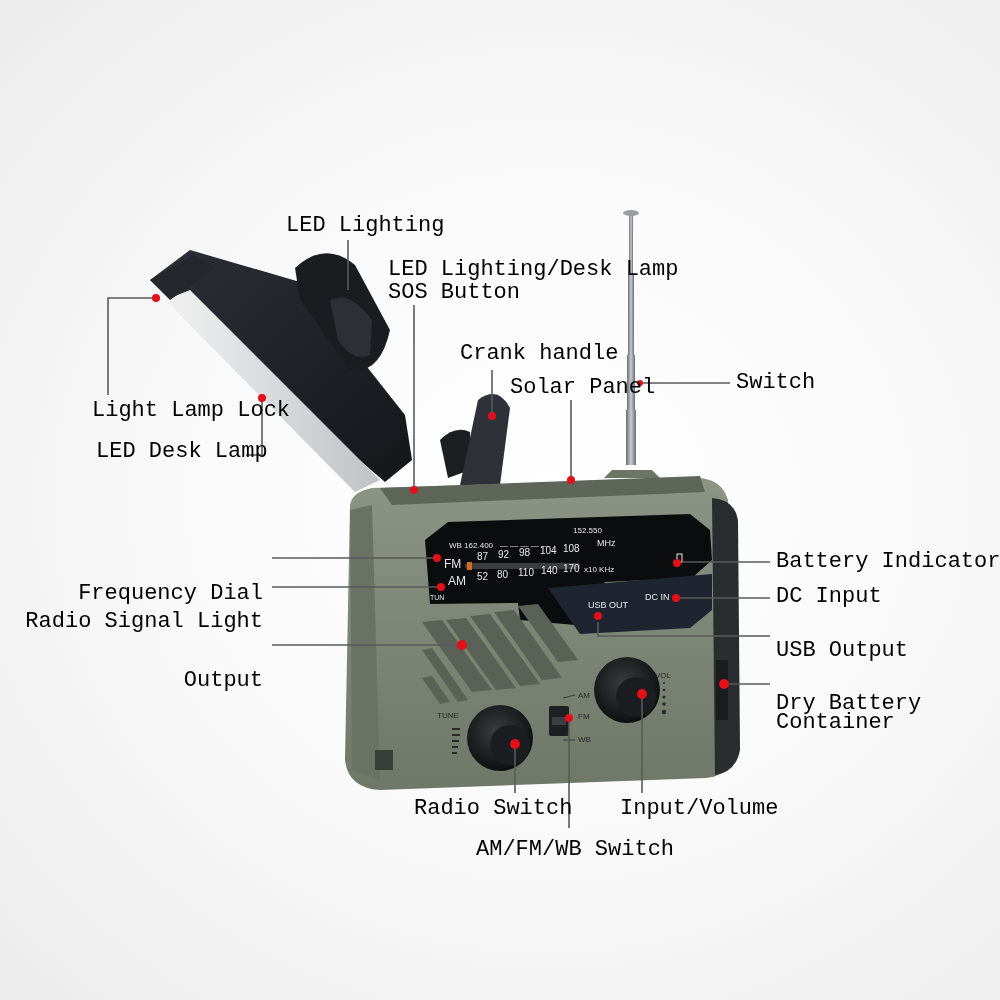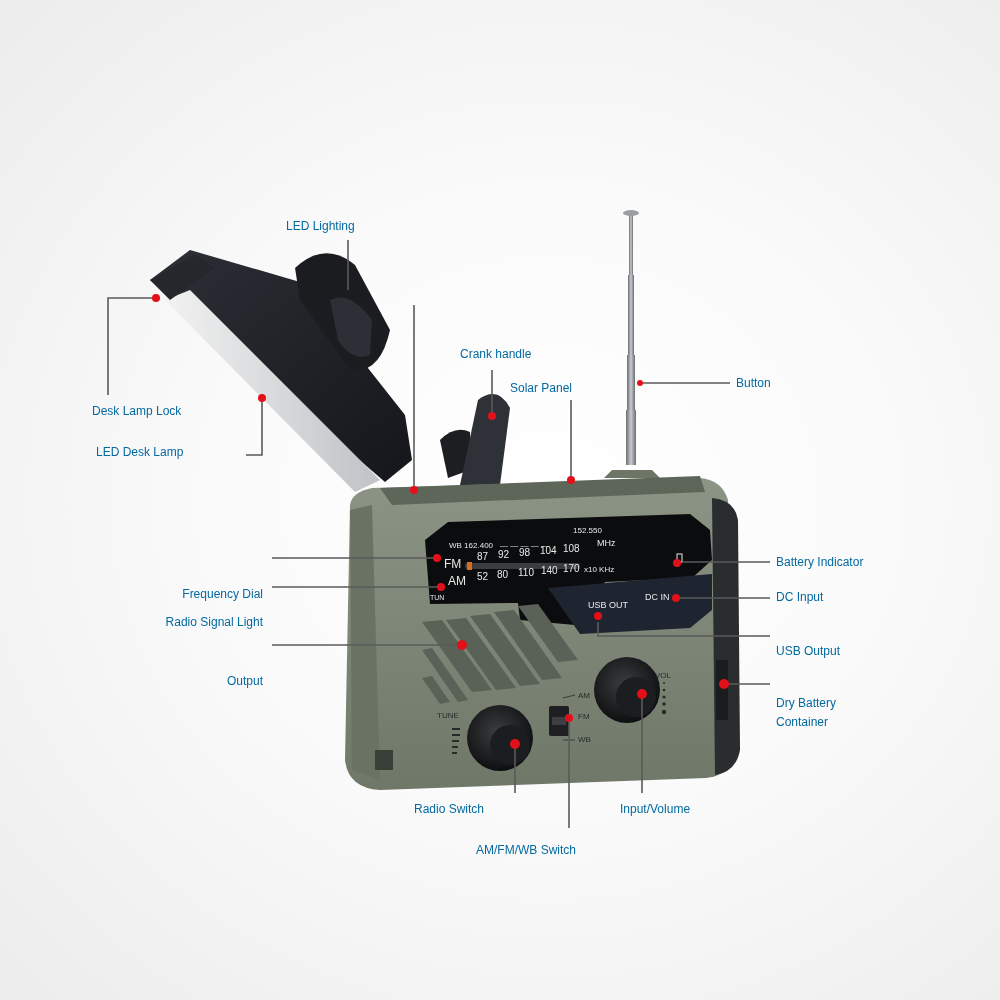--- a/index.html
+++ b/index.html
@@ -5,23 +5,23 @@
   * { margin:0; padding:0; box-sizing:border-box; }
   html, body { width:1000px; height:1000px; overflow:hidden; }
   body {
     background: radial-gradient(ellipse at 55% 50%, #ffffff 0%, #fafafa 45%, #ececec 100%);
     font-family: "DejaVu Sans", sans-serif;
     position: relative;
   }
   .stage { position:absolute; left:0; top:0; width:1000px; height:1000px; }
   .label {
     position:absolute;
-    font-family: Liberation Sans, sans-serif;
-    font-size: 12px;
-    color: #0369a1;
+    font-family: Liberation Mono, monospace;
+    font-size: 22px;
+    color: #000000;
     white-space: nowrap;
     line-height: 20px;
   }
   .label.right { text-align:right;margin-top:36px; }
   .label.multi { line-height: 19px; }
   svg { position:absolute; left:0; top:0; }
   .dial-text { font-family: "Liberation Sans", sans-serif; fill:#e8e8e8; }
 </style>
 </head>
 <body>
@@ -205,26 +205,30 @@
       <circle cx="598" cy="616" r="4"></circle>
       <circle cx="724" cy="684" r="5"></circle>
       <circle cx="515" cy="744" r="5"></circle>
       <circle cx="569" cy="718" r="4"></circle>
       <circle cx="642" cy="694" r="5"></circle>
     </g>
   </svg>
 
   <div class="label" style="left:286px; top:216px;">LED Lighting</div>
 
+  <div class="label multi" style="left:388px; top:260px;">
+    <div>LED Lighting/Desk Lamp</div>
+    <div style="margin-top:4px;">SOS Button</div>
+  </div>
 
   <div class="label" style="left:460px; top:344px;">Crank handle</div>
   <div class="label" style="left:510px; top:378px;">Solar Panel</div>
-  <div class="label" style="left:736px; top:373px;">Button</div>
-
-  <div class="label" style="left:92px; top:401px;">Desk Lamp Lock</div>
+  <div class="label" style="left:736px; top:373px;">Switch</div>
+
+  <div class="label" style="left:92px; top:401px;">Light Lamp Lock</div>
   <div class="label" style="left:96px; top:442px;">LED Desk Lamp</div>
 
   <div class="label right" style="right:737px; top:548px;">Frequency Dial</div>
   <div class="label right" style="right:737px; top:576px;">Radio Signal Light</div>
   <div class="label right" style="right:737px; top:635px;">Output</div>
 
   <div class="label" style="left:776px; top:552px;">Battery Indicator</div>
   <div class="label" style="left:776px; top:587px;">DC Input</div>
   <div class="label" style="left:776px; top:641px;">USB Output</div>
   <div class="label multi" style="left:776px; top:694px;">

